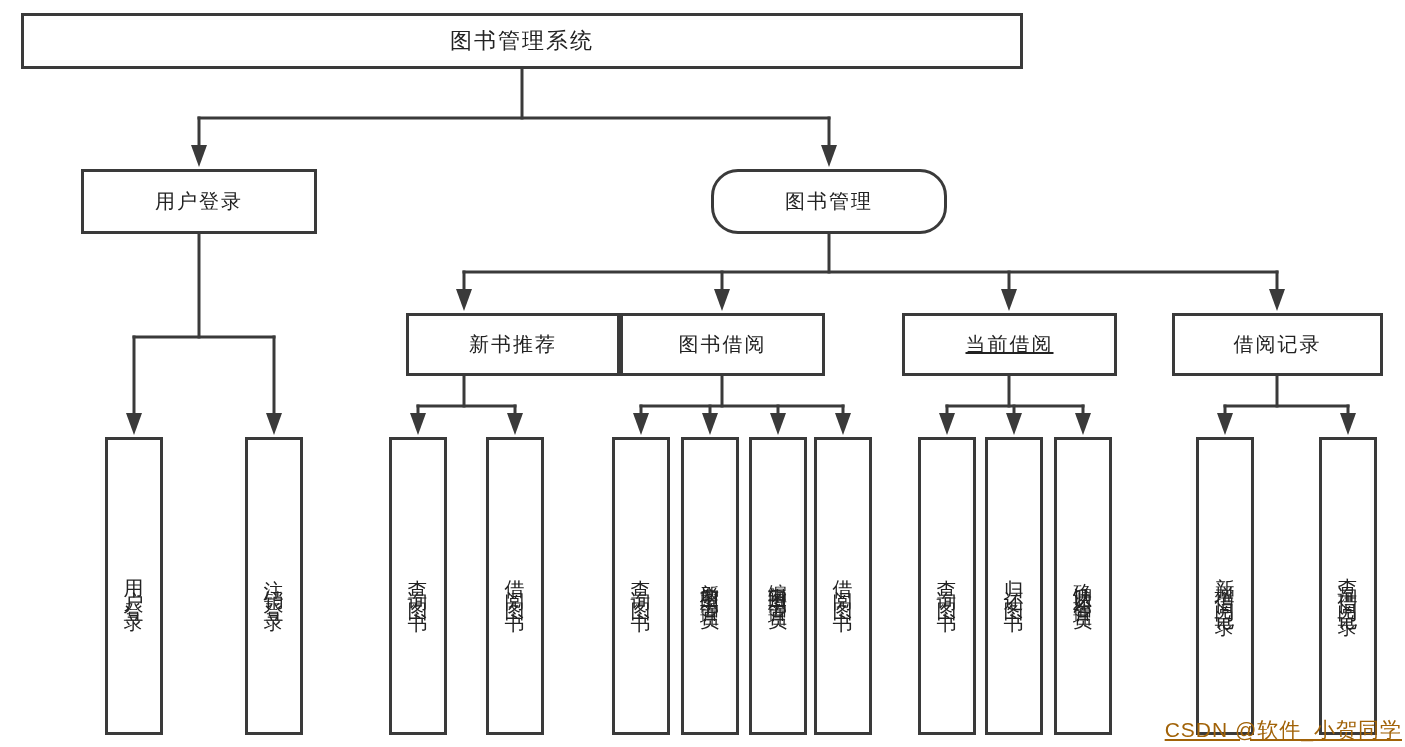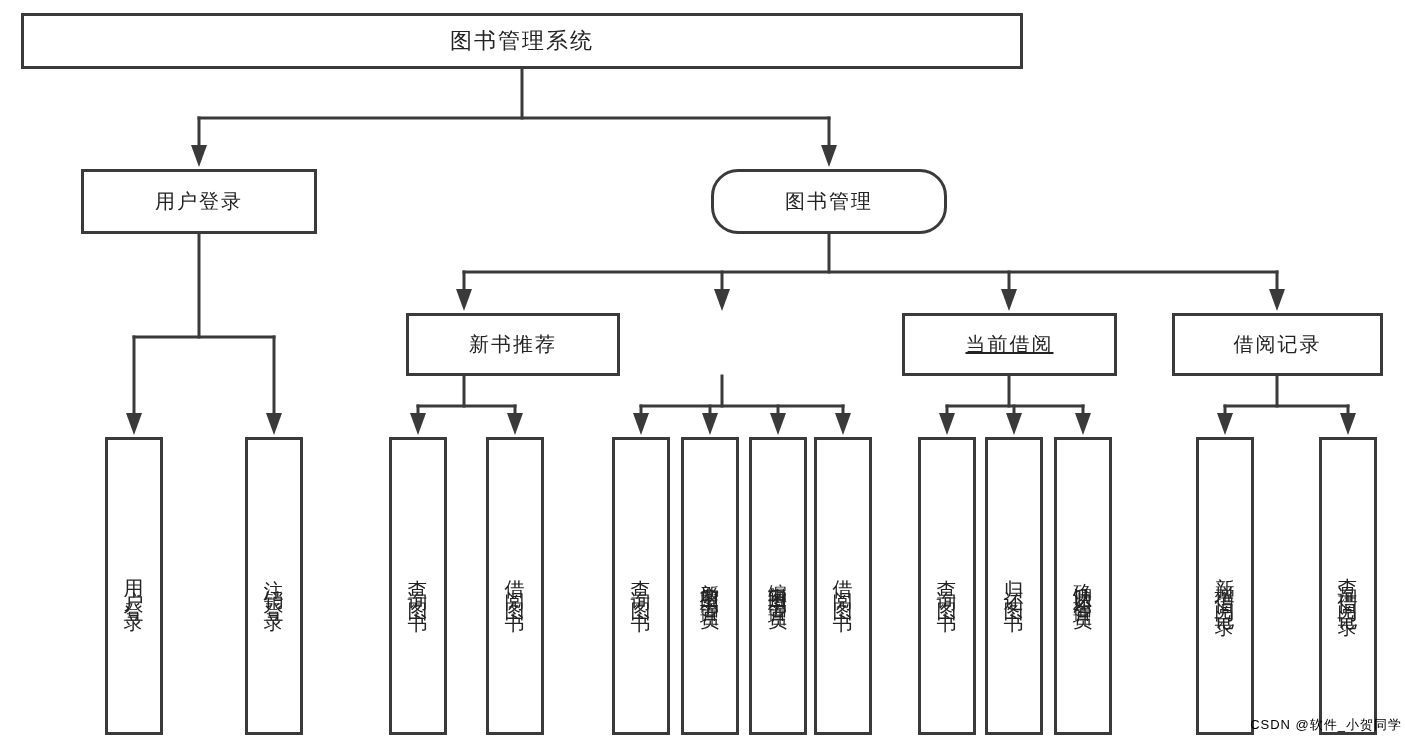--- a/index.html
+++ b/index.html
@@ -55,25 +55,26 @@
     font-size: 20px;
     letter-spacing: 11px;
     line-height: 1;
   }
   .leaf.medium .vlabel { letter-spacing: 8px; }
   .leaf.tight .vlabel { font-size: 19px; letter-spacing: 4px; }
   .watermark {
     position: absolute;
     right: 3px;
     top: 716px;
-    font-size: 13px;
-    color: #000000;
+    font-size: 21px;
+    color: #a16207;
     letter-spacing: 1px;
     z-index: 10;
     white-space: nowrap;
+    text-decoration: underline;
   }
 </style>
 </head>
 <body>
 
 <div class="canvas">
 
   <svg class="connectors" viewBox="0 0 1405 747" xmlns="http://www.w3.org/2000/svg">
     <g stroke="#3a3a3a" stroke-width="3" stroke-linecap="square" fill="none">
 
@@ -150,20 +151,23 @@
   <div class="node" style="left:81px; top:169px; width:236px; height:65px;">
     <span>用户登录</span>
   </div>
   <div class="node" style="left:711px; top:169px; width:236px; height:65px;border-radius:27px;">
     <span>图书管理</span>
   </div>
 
   <div class="node" style="left:362px; top:313px; width:214px; height:63px;margin-left:44px;">
     <span>新书推荐</span>
   </div>
+  <div class="node" style="left:620px; top:313px; width:205px; height:63px;">
+    <span>图书借阅</span>
+  </div>
   <div class="node" style="left:902px; top:313px; width:215px; height:63px;text-decoration:underline;">
     <span>当前借阅</span>
   </div>
   <div class="node" style="left:1172px; top:313px; width:211px; height:63px;">
     <span>借阅记录</span>
   </div>
 
   <div class="leaf" style="left:105px;">
     <span class="vlabel">用户登录</span>
   </div>

